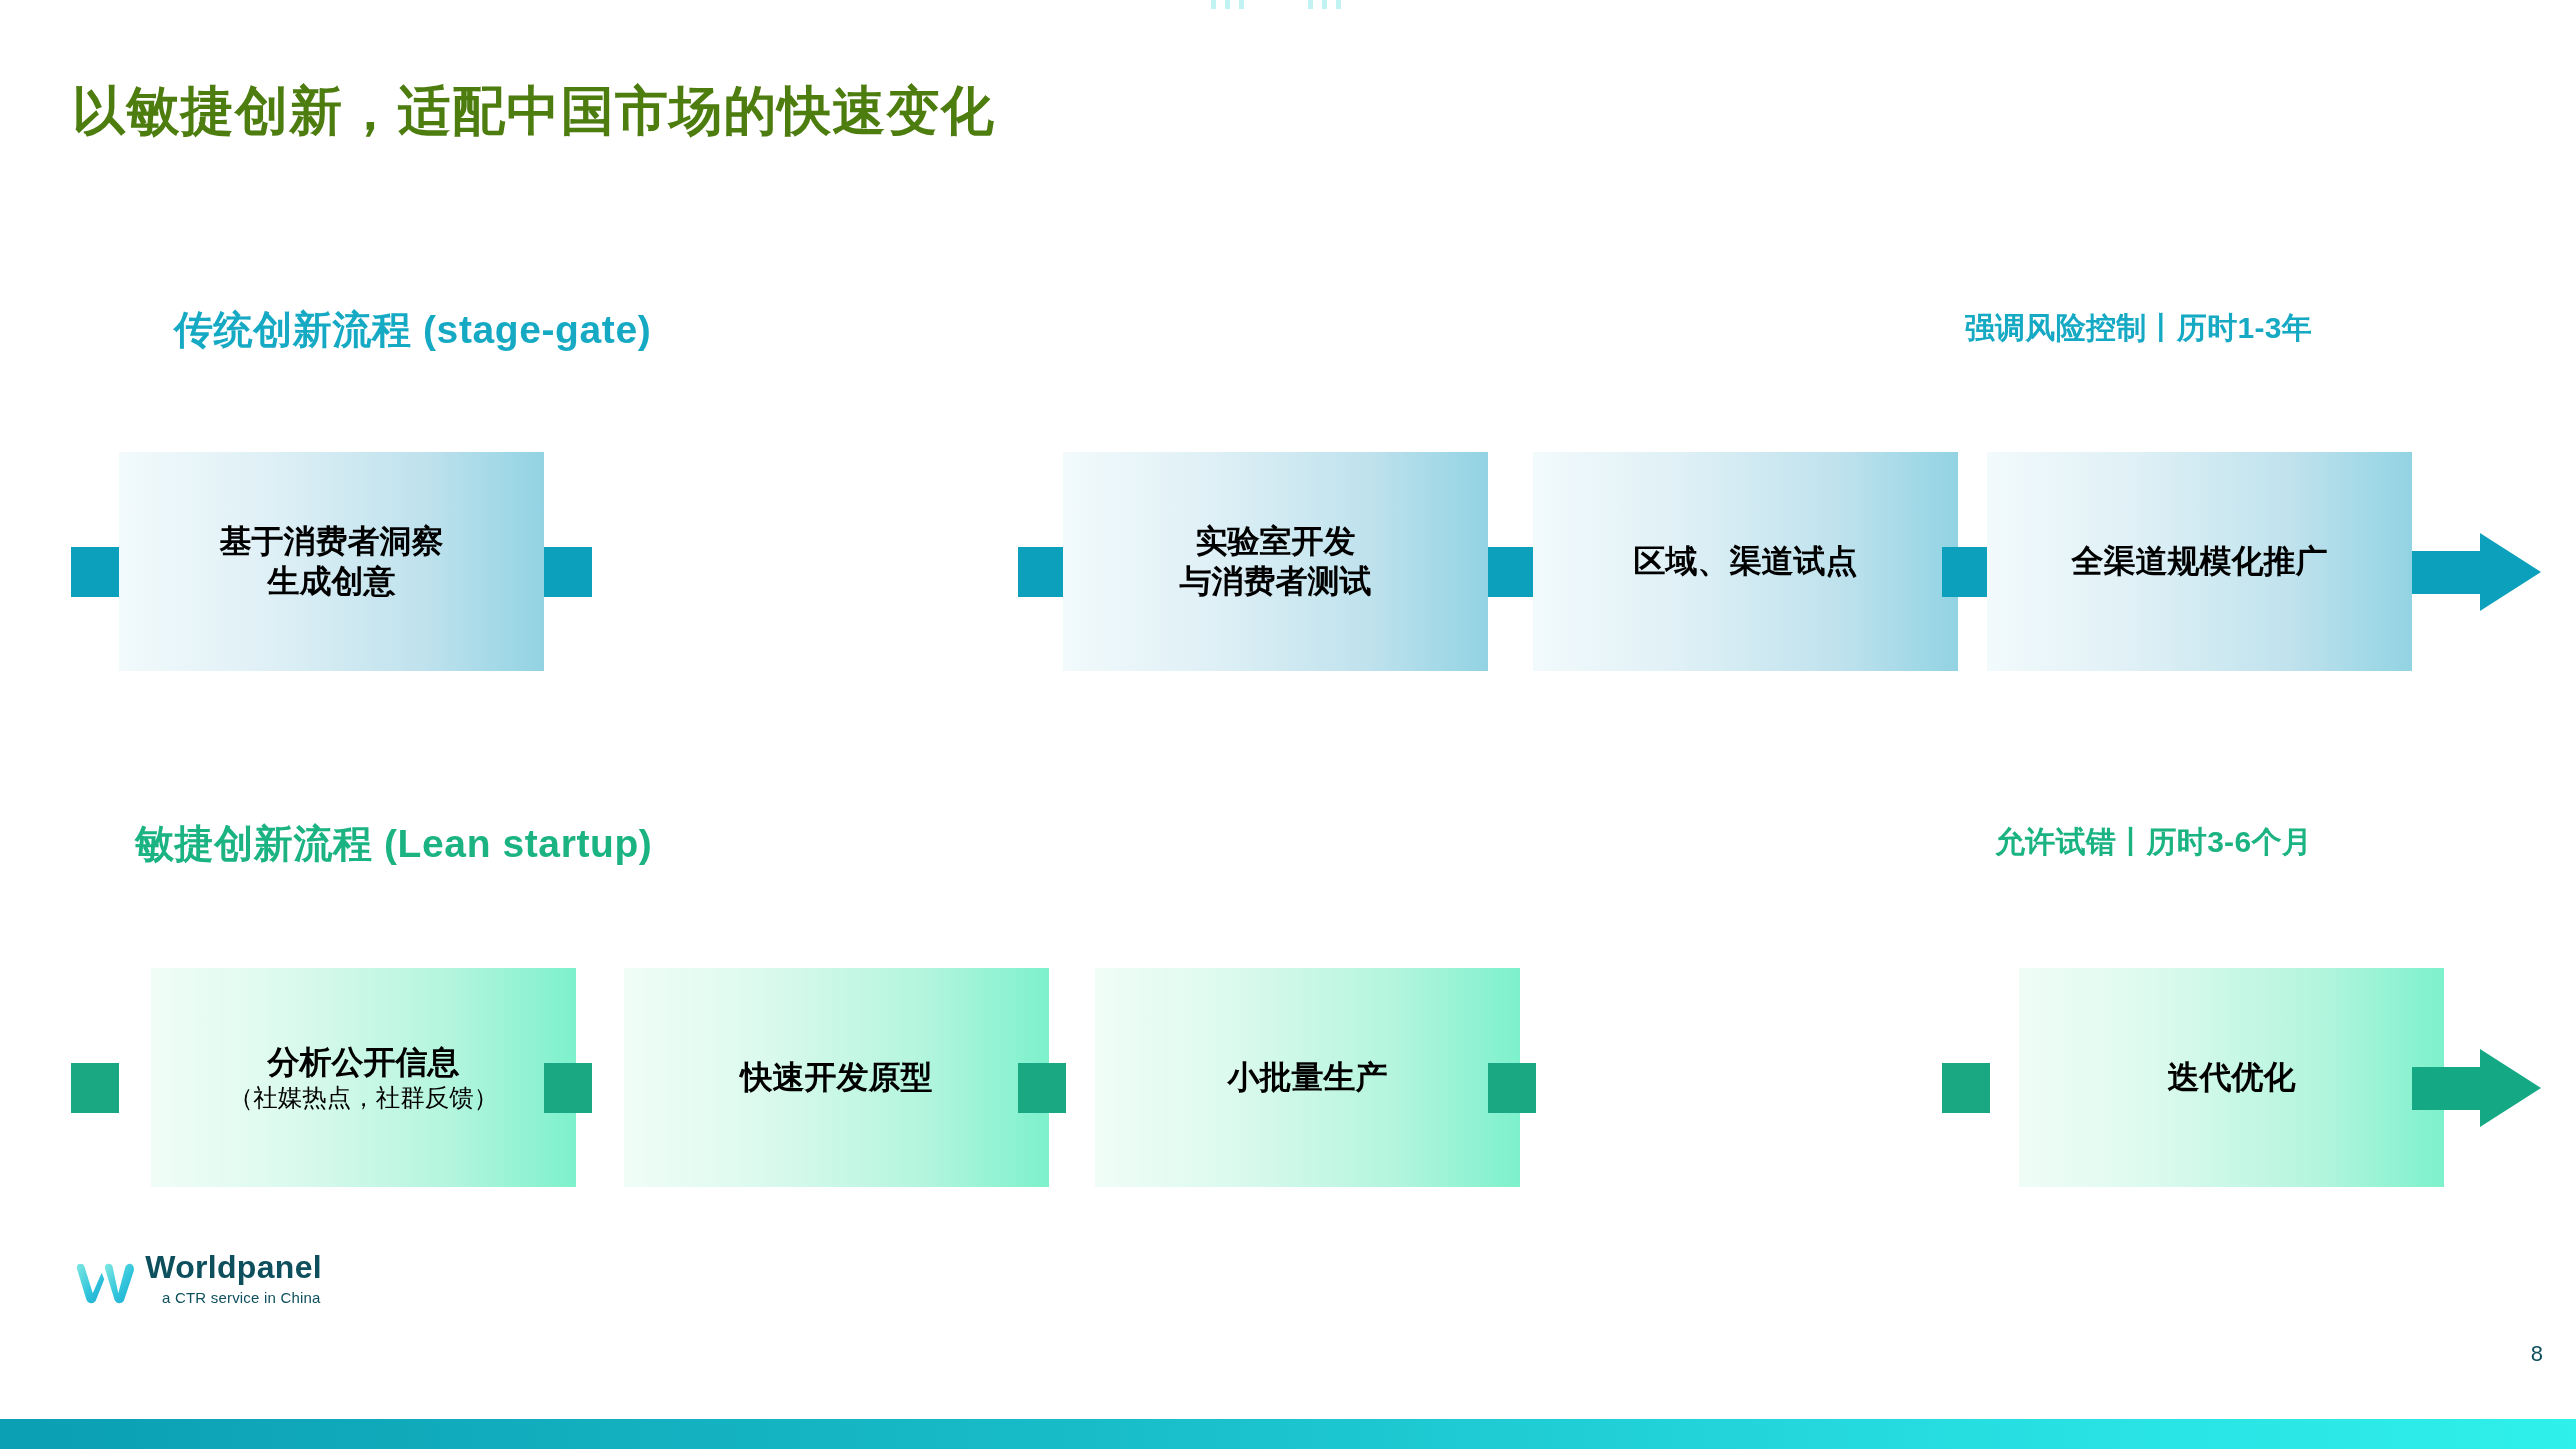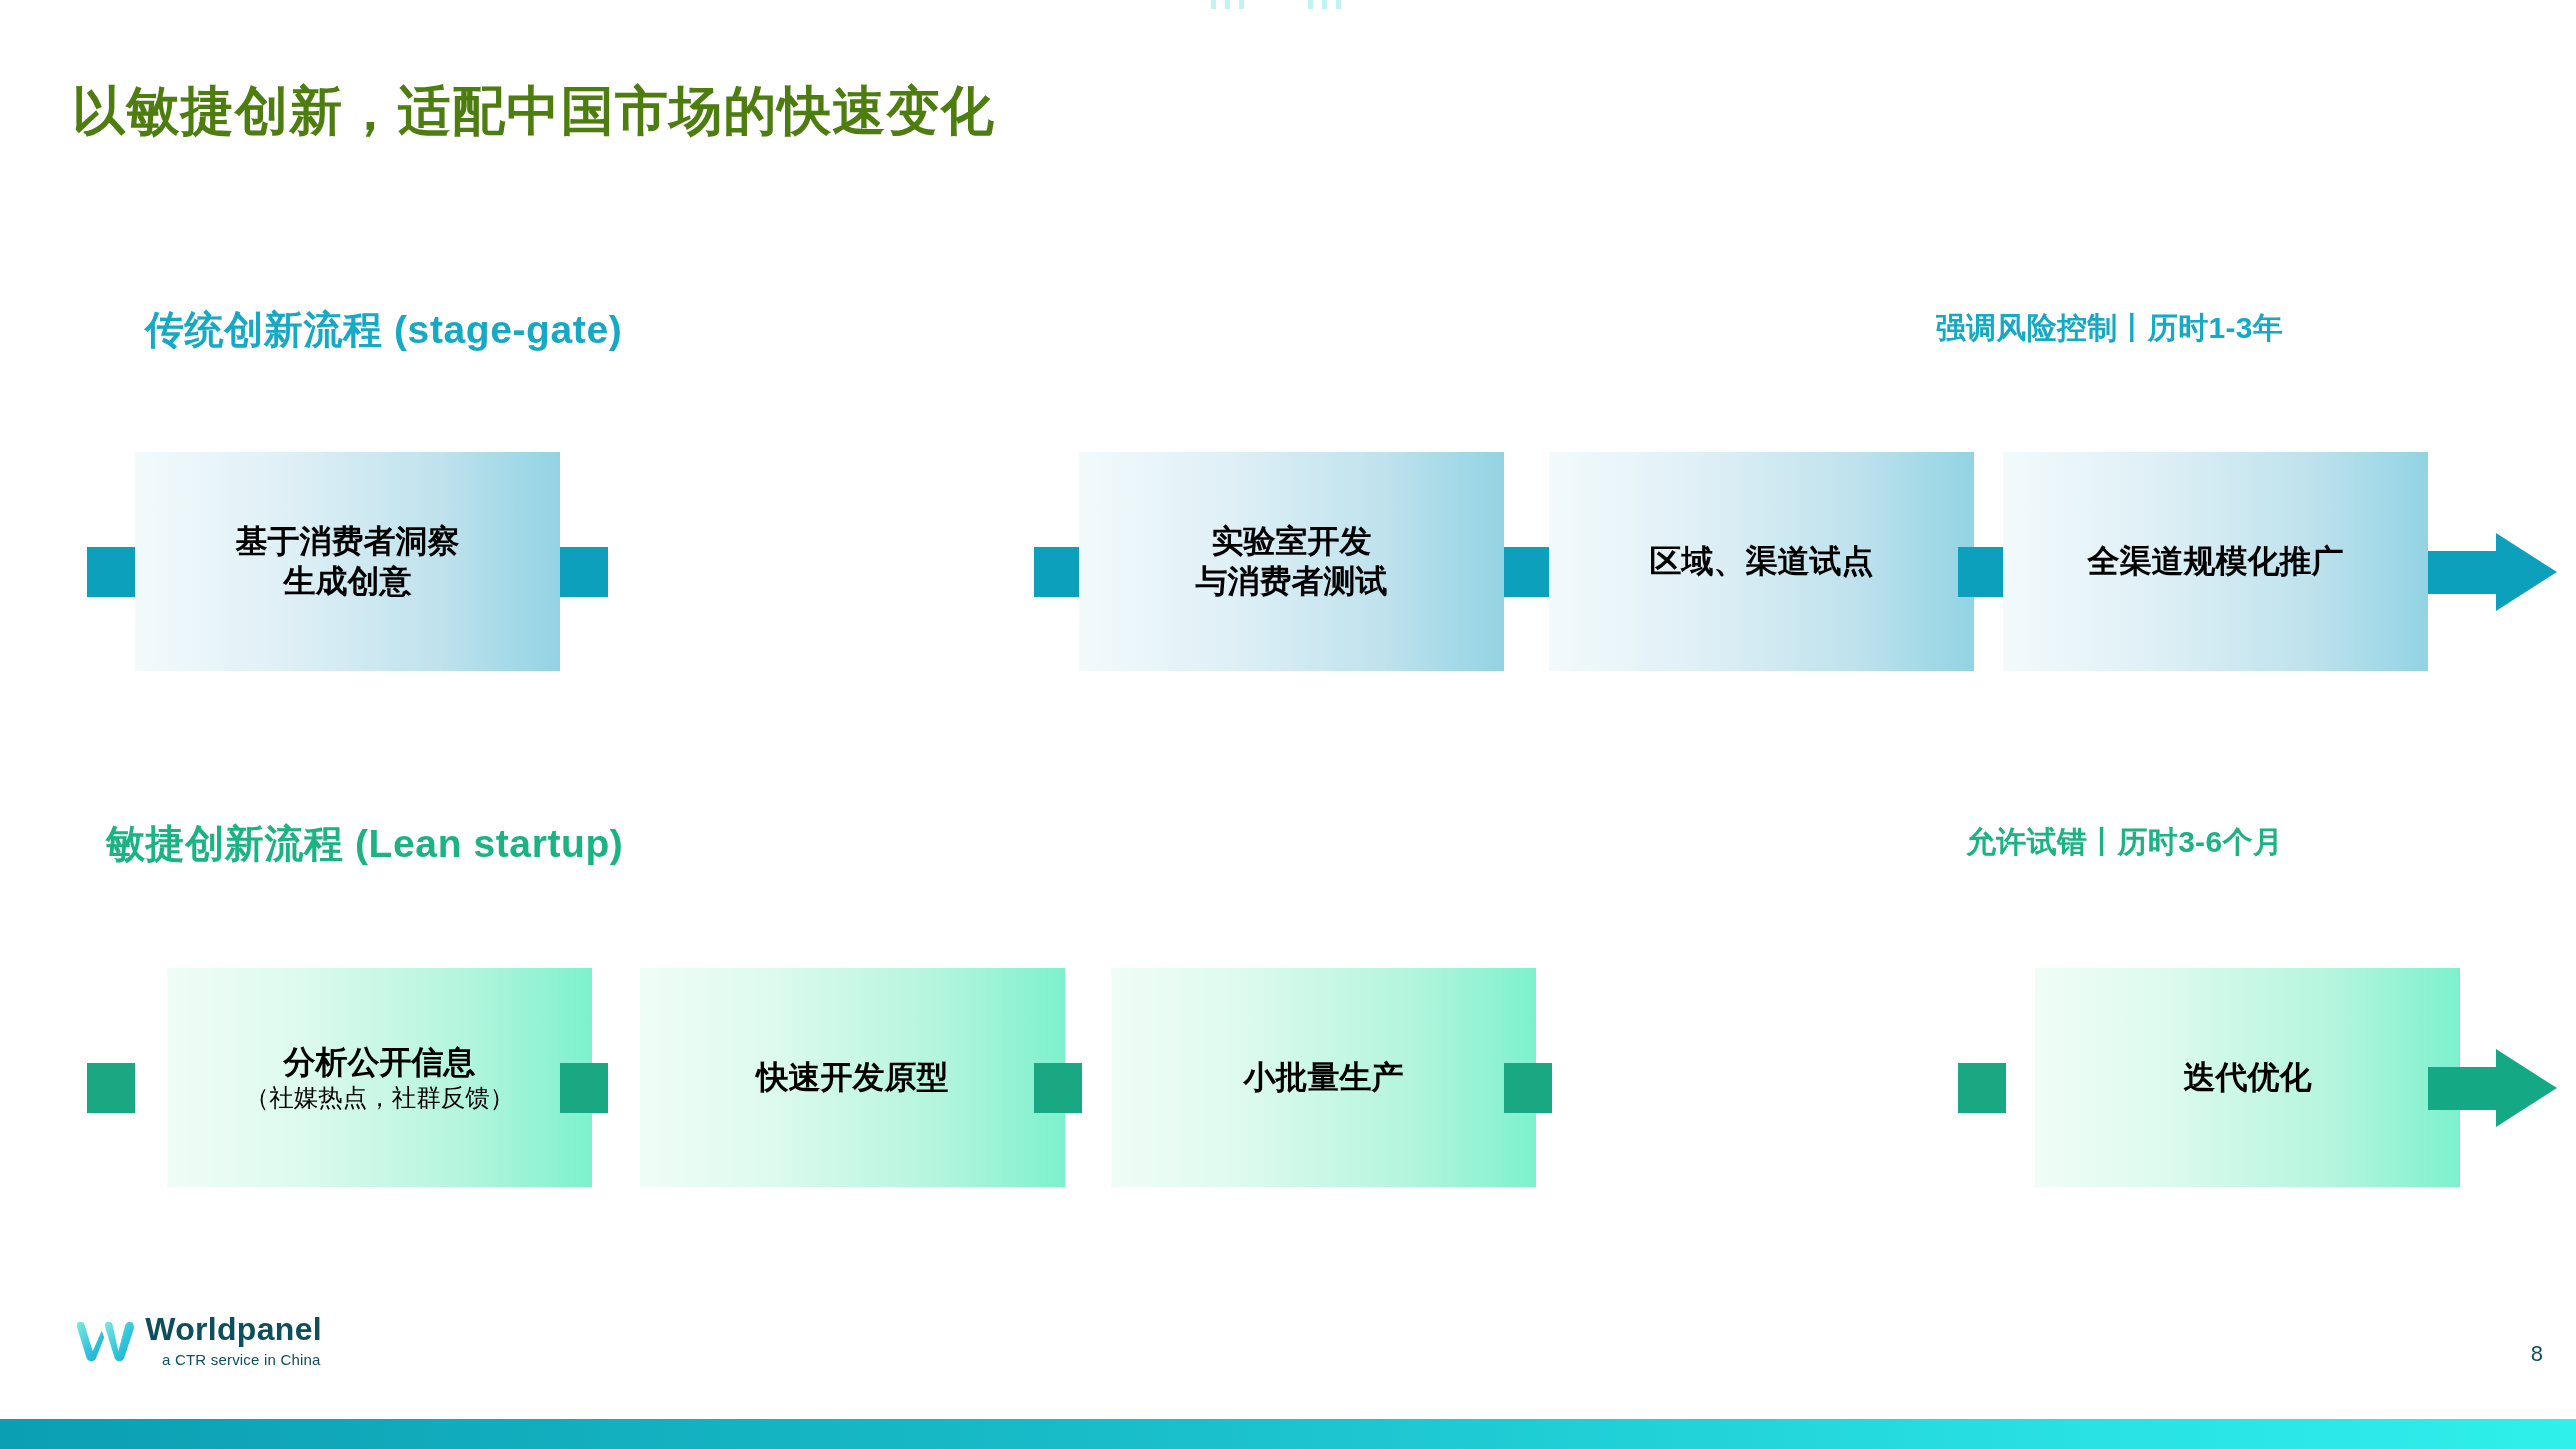--- a/index.html
+++ b/index.html
@@ -47,22 +47,23 @@
     font-size: 53px;
     font-weight: bold;
     color: #4d7c0f;
     letter-spacing: 1.3px;
     white-space: nowrap;
   }
 
   
   .section {
     position: absolute;
-    left: 16px;
+    left: 0;
     width: 2396px;
+    padding-left: 45px;
   }
   .section.traditional { top: 303px; }
   .section.agile { top: 817px; }
 
   .section-head {
     position: relative;
     height: 58px;
   }
   .section-title {
     position: absolute;
@@ -167,23 +168,23 @@
   }
   .traditional .end-arrow .shaft { background: #0ca0bc; }
   .traditional .end-arrow .head { border-left: 61px solid #0ca0bc; }
   .agile .end-arrow .shaft { background: #14a984; }
   .agile .end-arrow .head { border-left: 61px solid #14a984; }
 
   
   .logo {
     position: absolute;
     left: 76px;
-    top: 1313px;
+    top: 1251px;
     display: flex;
-    align-items: flex-start;
+    align-items: flex-end;
   }
   .logo-mark {
     width: 59px;
     height: 46px;
     margin-right: 10.3px;
     margin-top: 5.2px;
   }
   .logo-text-wrap {
     display: flex;
     flex-direction: column;

